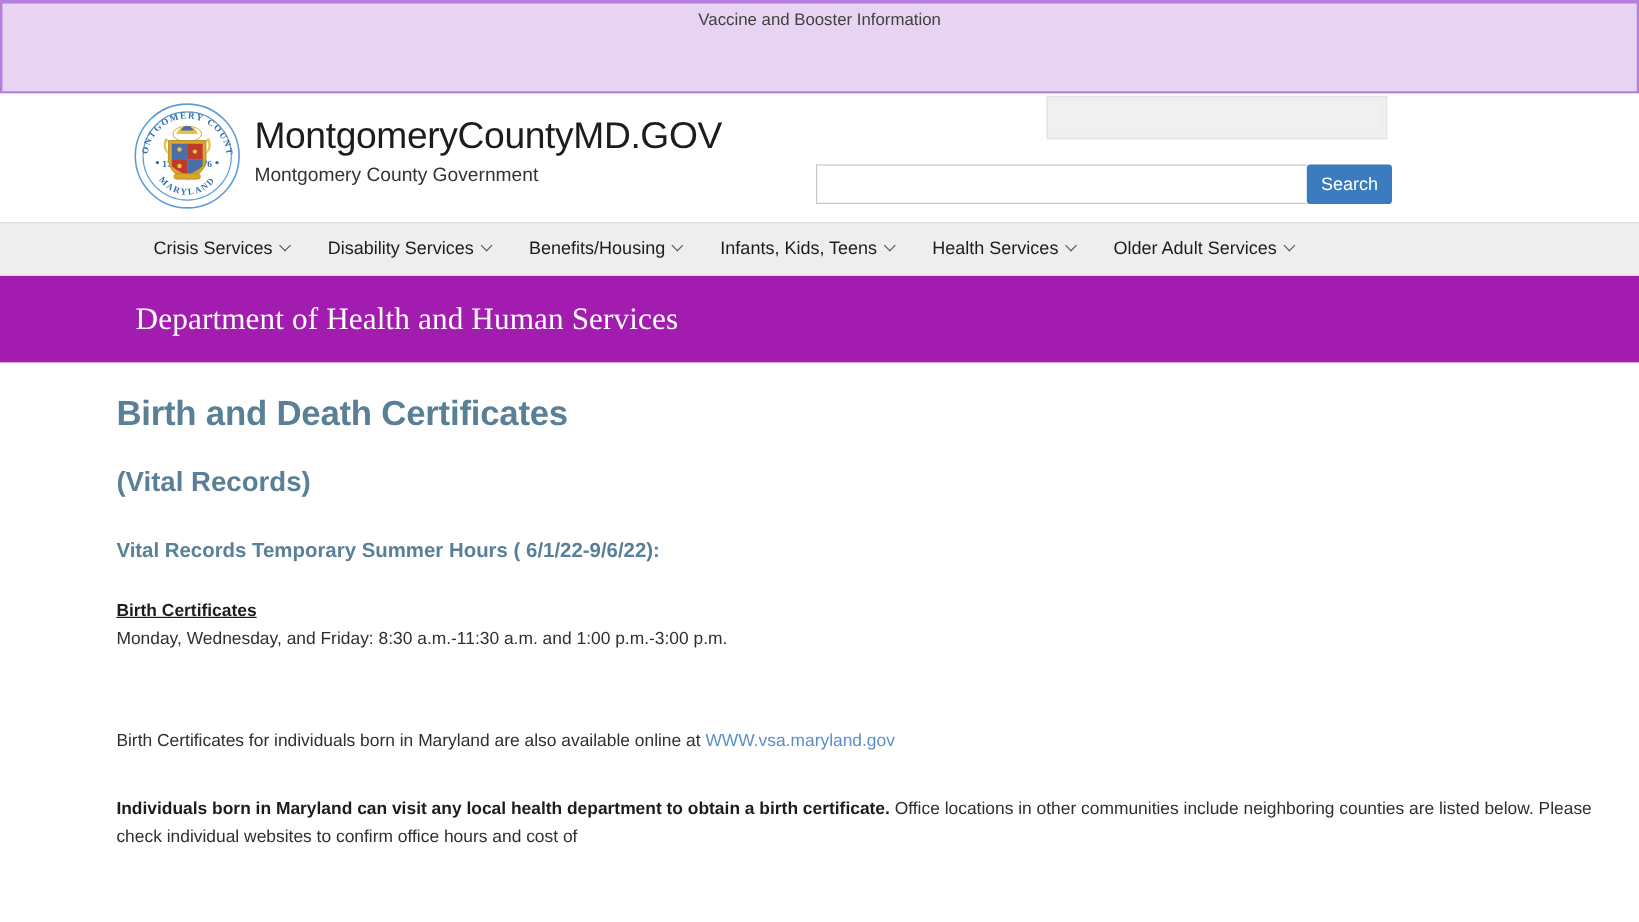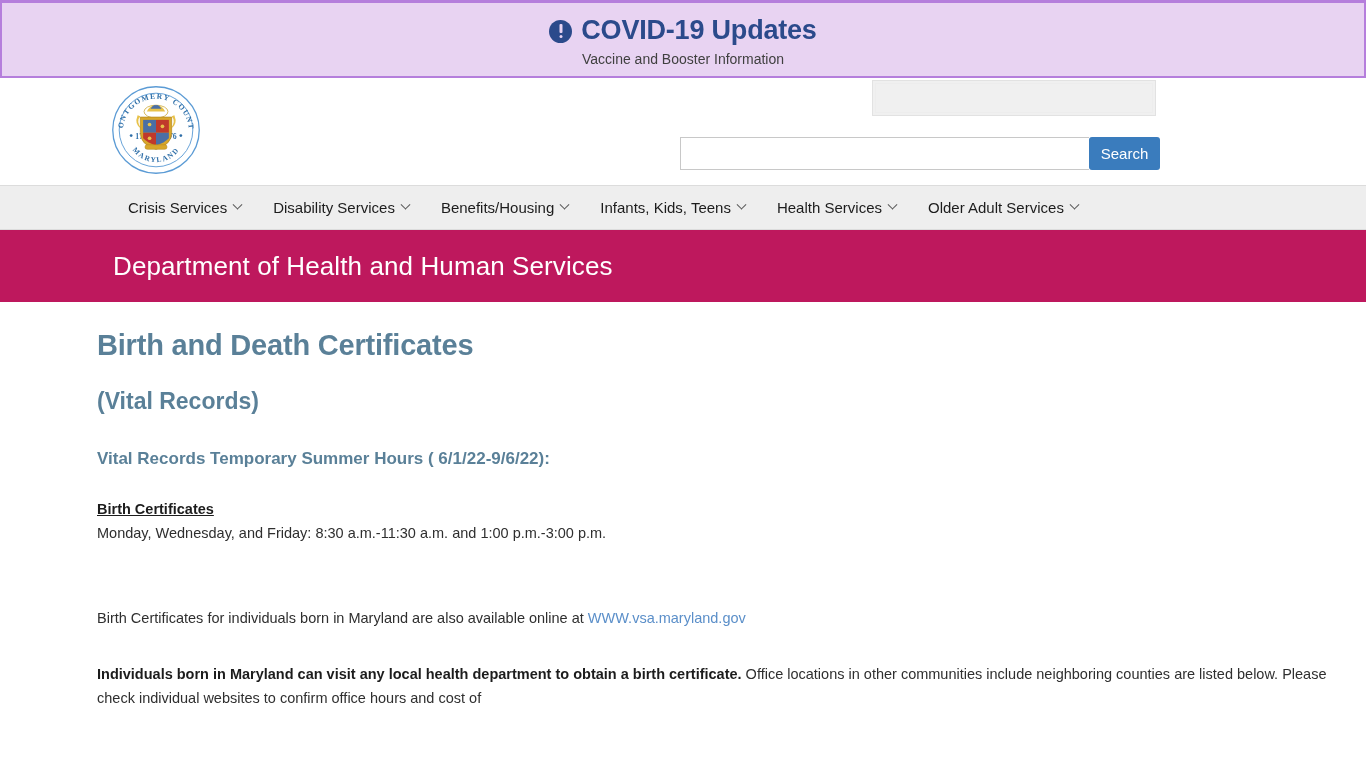--- a/index.html
+++ b/index.html
@@ -195,24 +195,25 @@
     border-right: 1.3px solid #555;
     border-bottom: 1.3px solid #555;
     transform: rotate(45deg) translate(-2px,-2px);
     flex: 0 0 auto;
   }
 
   
   .dept-bar {
     width: 1366px;
     height: 72px;
-    background: #be185d;
+    background: #a21caf;
     display: flex;
     align-items: center;
     padding-left: 113px;
+    font-family: Liberation Serif, serif;
   }
   .dept-title {
     margin: 0;
     color: #ffffff;
     font-size: 26px;
     font-weight: normal;
     letter-spacing: 0.1px;
   }
 
   
@@ -260,24 +261,20 @@
     color: #5b8fc9;
     text-decoration: none;
     cursor: pointer;
   }
   .bold-lead { font-weight: bold; color: #1c1c1c; }
 </style>
 </head>
 <body>
 
 <div class="covid-banner">
-  <div class="covid-title">
-    <span class="alert-ico"></span>
-    <span>COVID-19 Updates</span>
-  </div>
   <div class="covid-sub">Vaccine and Booster Information</div>
 </div>
 
 <div class="masthead">
 
   <div class="brand">
     <svg class="seal" viewBox="0 0 100 100">
       <circle cx="50" cy="50" r="47" fill="#ffffff" stroke="#5b9bd5" stroke-width="1.4"></circle>
       <circle cx="50" cy="50" r="40" fill="#ffffff" stroke="#5b9bd5" stroke-width="1"></circle>
       <path id="arcTop" d="M 14,52 A 36,36 0 0 1 86,52" fill="none"></path>
@@ -300,20 +297,24 @@
       <path d="M33,36 h34 v17 q0,13 -17,18 q-17,-5 -17,-18 z" fill="#d8a72a" stroke="#b5891f" stroke-width="0.8"></path>
       <path d="M36,39 h14 v14 h-14 z" fill="#4a6fa5"></path>
       <path d="M50,39 h14 v14 h-14 z" fill="#c0392b"></path>
       <path d="M36,53 h14 v14 q-9,-3 -14,-8 z" fill="#c0392b"></path>
       <path d="M50,53 h14 v6 q-5,5 -14,8 z" fill="#4a6fa5"></path>
       <circle cx="43" cy="44" r="2" fill="#e8c24a"></circle>
       <circle cx="57" cy="46" r="2" fill="#e8c24a"></circle>
       <circle cx="43" cy="59" r="2" fill="#e8c24a"></circle>
       <rect x="38" y="66" width="24" height="5" rx="2.5" fill="#d8a72a" stroke="#b5891f" stroke-width="0.6"></rect>
     </svg>
+    <div class="brand-text">
+      <div class="site-title">MontgomeryCountyMD.GOV</div>
+      <div class="site-tagline">Montgomery County Government</div>
+    </div>
   </div>
 
   <div class="utility-panel">
     <div class="inner"></div>
   </div>
 
   <div class="search-wrap">
     <input class="search-input" type="text" placeholder="" style="">
     <button class="search-btn">Search</button>
   </div>

